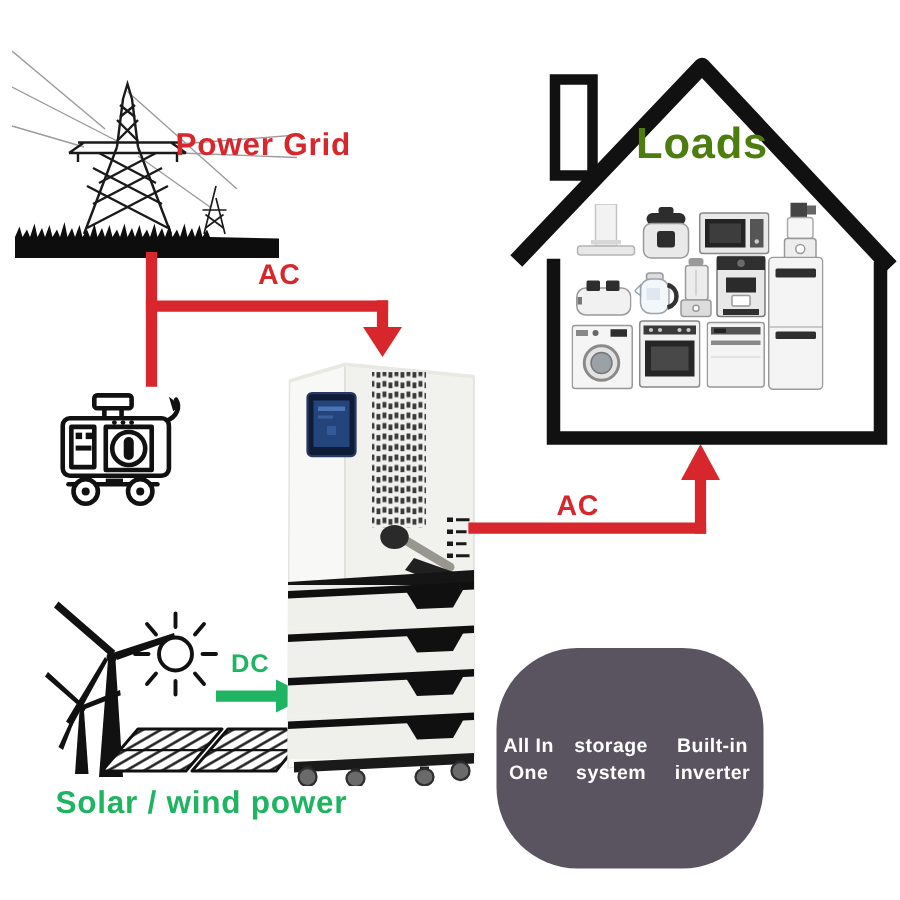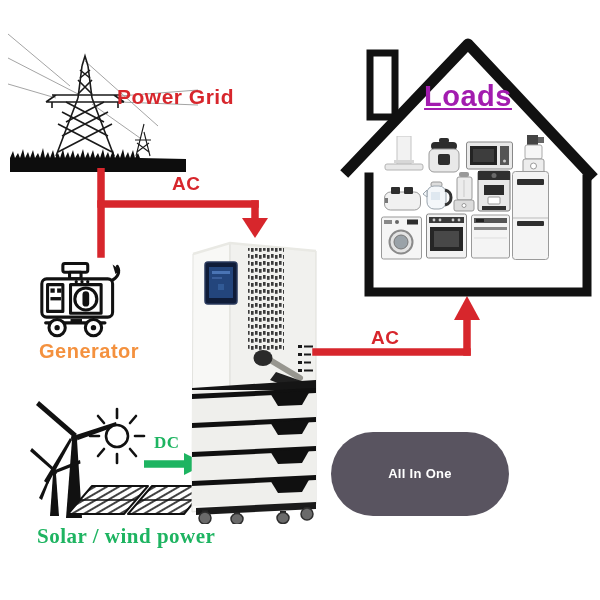--- a/index.html
+++ b/index.html
@@ -2,24 +2,24 @@
 <html><head>
 <meta charset="utf-8">
 <style>
   html,body{margin:0;padding:0;background:#ffffff;}
   #canvas{position:relative;width:600px;height:600px;background:#ffffff;overflow:hidden;
           font-family:"Liberation Sans",sans-serif;}
   .abs{position:absolute;}
   .lbl{position:absolute;font-weight:bold;white-space:nowrap;letter-spacing:.5px;
        font-family:"Liberation Sans",sans-serif;}
   .lbl-red{color:#d7262c;}
-  .lbl-green{color:#1eb461;font-family:Liberation Serif, serif;}
+  .lbl-green{color:#1eb461;}
   .lbl-orange{color:#f4913e;}
-  .lbl-blue{color:#a21caf;text-decoration:underline;}
-  #callout{position:absolute;left:331px;top:432px;width:178px;height:84px;
+  .lbl-blue{color:#4d7c0f;}
+  #callout{position:absolute;left:331px;top:432px;width:178px;height:147px;
            background:#595460;border-radius:54px;display:flex;flex-direction:row;
            justify-content:center;align-items:center;text-align:center;}
   #callout span{color:#ffffff;font-weight:bold;font-size:13px;line-height:18px;
                 letter-spacing:.3px;}
 </style>
 </head>
 <body>
 
 <div id="canvas">
 
@@ -83,21 +83,20 @@
     <circle cx="44" cy="29" r="1.7" fill="#111"></circle>
       <circle cx="50" cy="29" r="1.7" fill="#111"></circle>
     <circle cx="56" cy="29" r="1.7" fill="#111"></circle>
     <rect x="17" y="36" width="4.5" height="4.5" fill="#111"></rect>
     <rect x="24" y="36" width="4.5" height="4.5" fill="#111"></rect>
     <rect x="17" y="45" width="11" height="3.5" fill="#111"></rect>
     <rect x="38" y="68" width="12" height="4" fill="#111"></rect>
     <circle cx="24" cy="77" r="2.8" fill="#111"></circle>
       <circle cx="62" cy="77" r="2.8" fill="#111"></circle>
   </svg>
-  <div class="lbl lbl-orange" style="left:39px;top:340px;font-size:20px;">Generator</div>
 
   <svg class="abs" style="left:10px;top:396px;" width="200" height="132" viewBox="0 0 200 132">
     <defs>
       <pattern id="hatch" width="6" height="6" patternUnits="userSpaceOnUse" patternTransform="rotate(60)">
         <rect width="6" height="6" fill="#ffffff"></rect>
         <line x1="1" y1="0" x2="1" y2="6" stroke="#111" stroke-width="1.6"></line>
       </pattern>
     </defs>
 
     <g>
@@ -314,15 +313,17 @@
   <svg class="abs" style="left:471px;top:214px;" width="39" height="45" viewBox="0 0 39 45">
     <rect x="0.5" y="1" width="38" height="43" rx="2" fill="#f4f4f4" stroke="#999"></rect>
     <rect x="3" y="4" width="33" height="5" fill="#555"></rect>
     <rect x="5" y="5" width="8" height="3" fill="#222"></rect>
     <rect x="3" y="13" width="33" height="3" fill="#888"></rect>
     <line x1="3" y1="24" x2="36" y2="24" stroke="#ddd"></line>
   </svg>
 
   <div id="callout">
     <span>All In One</span>
+    <span>storage system</span>
+    <span>Built-in inverter</span>
   </div>
 
 </div>
 
 </body></html>

